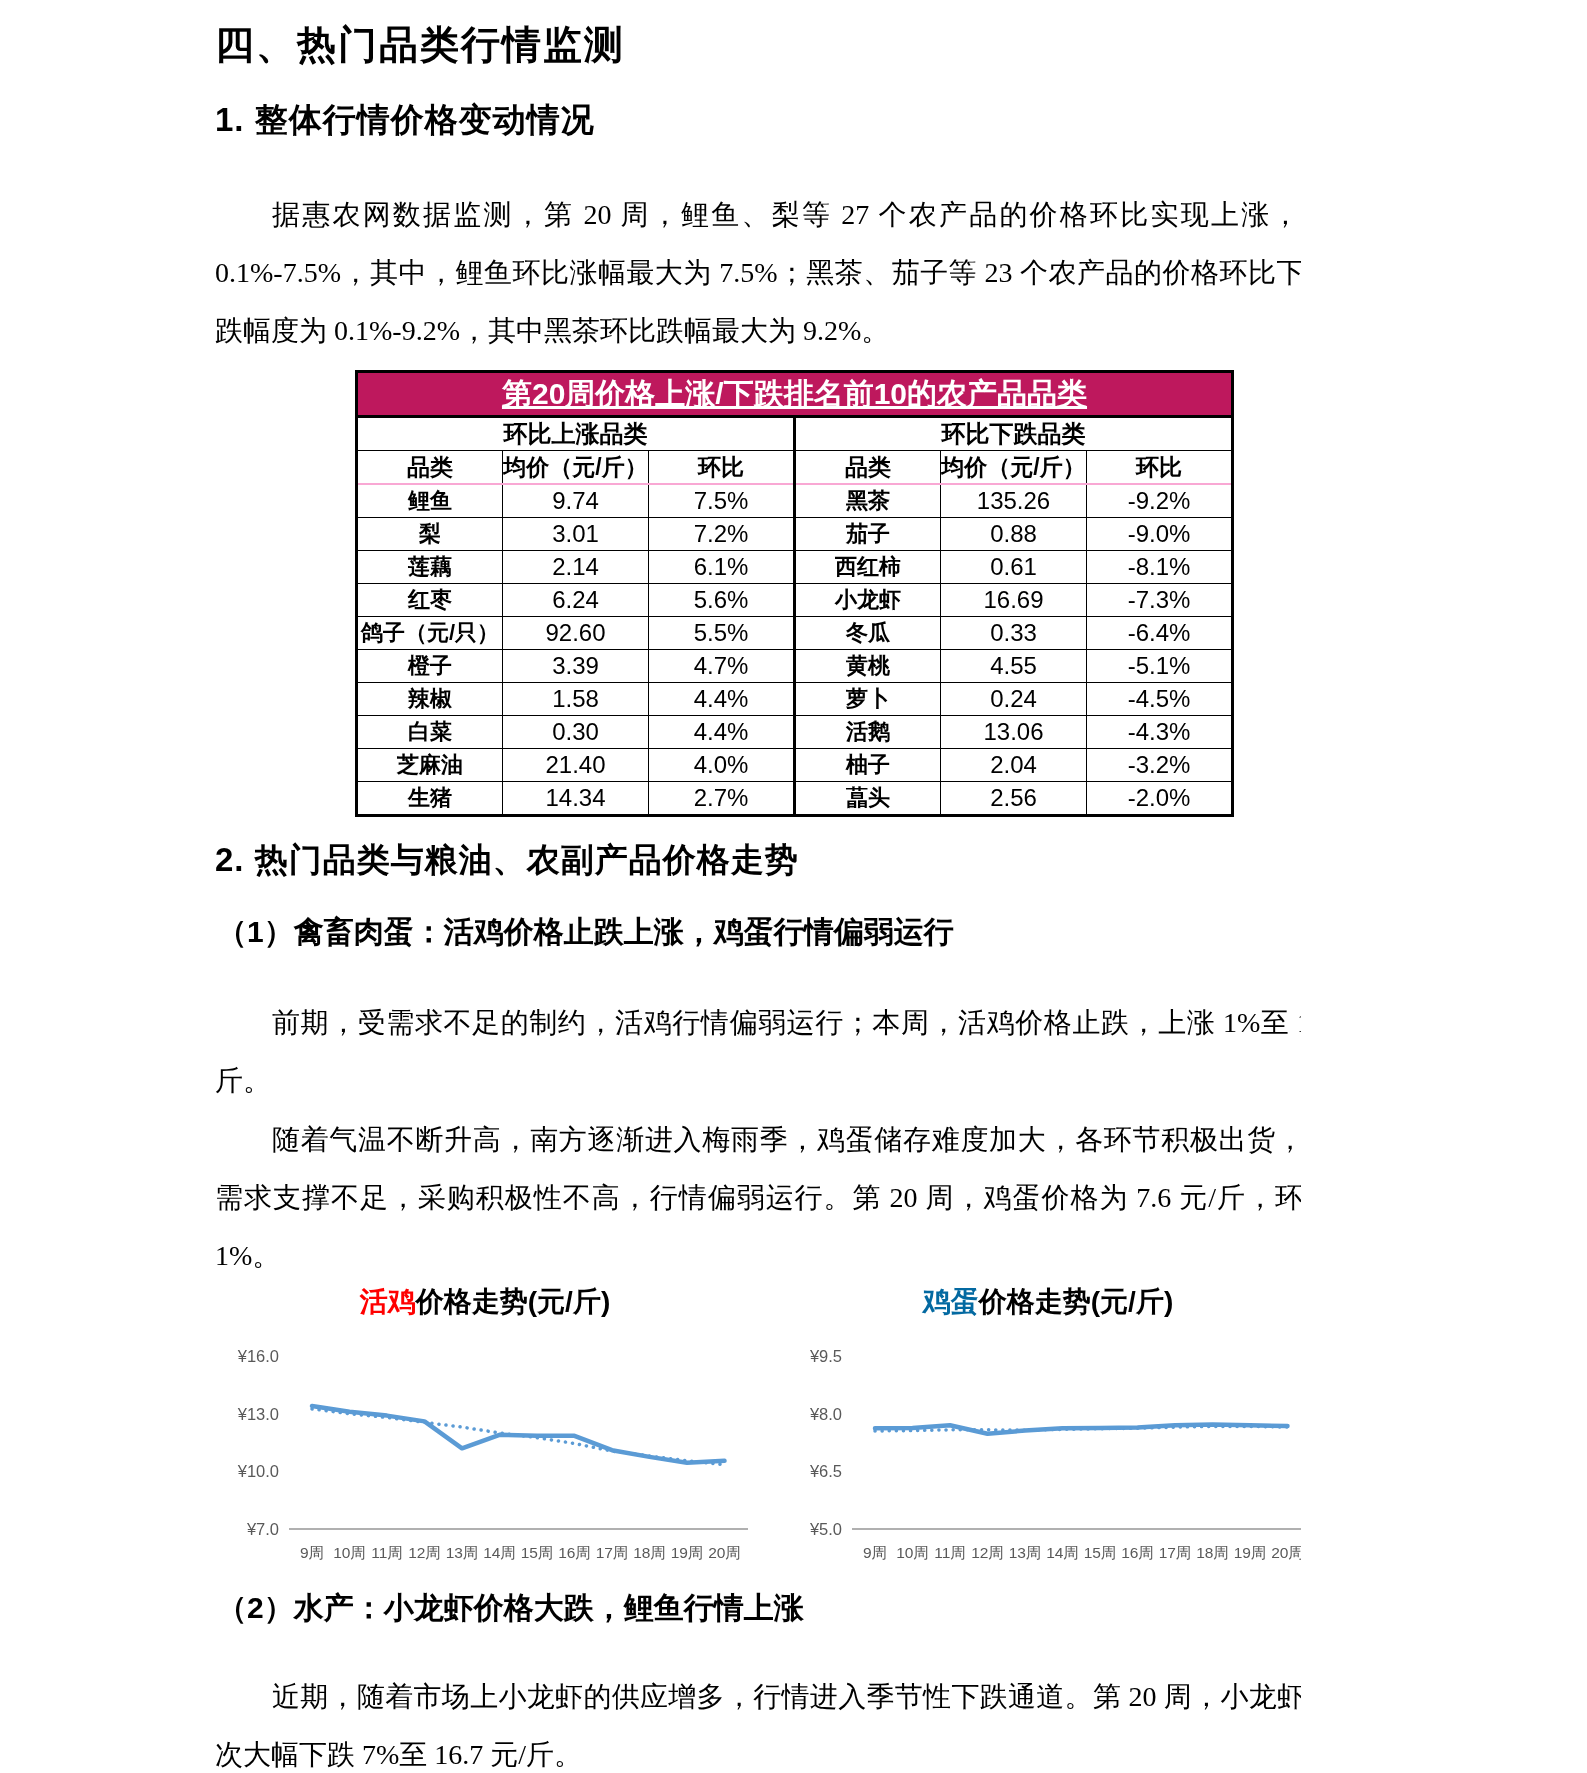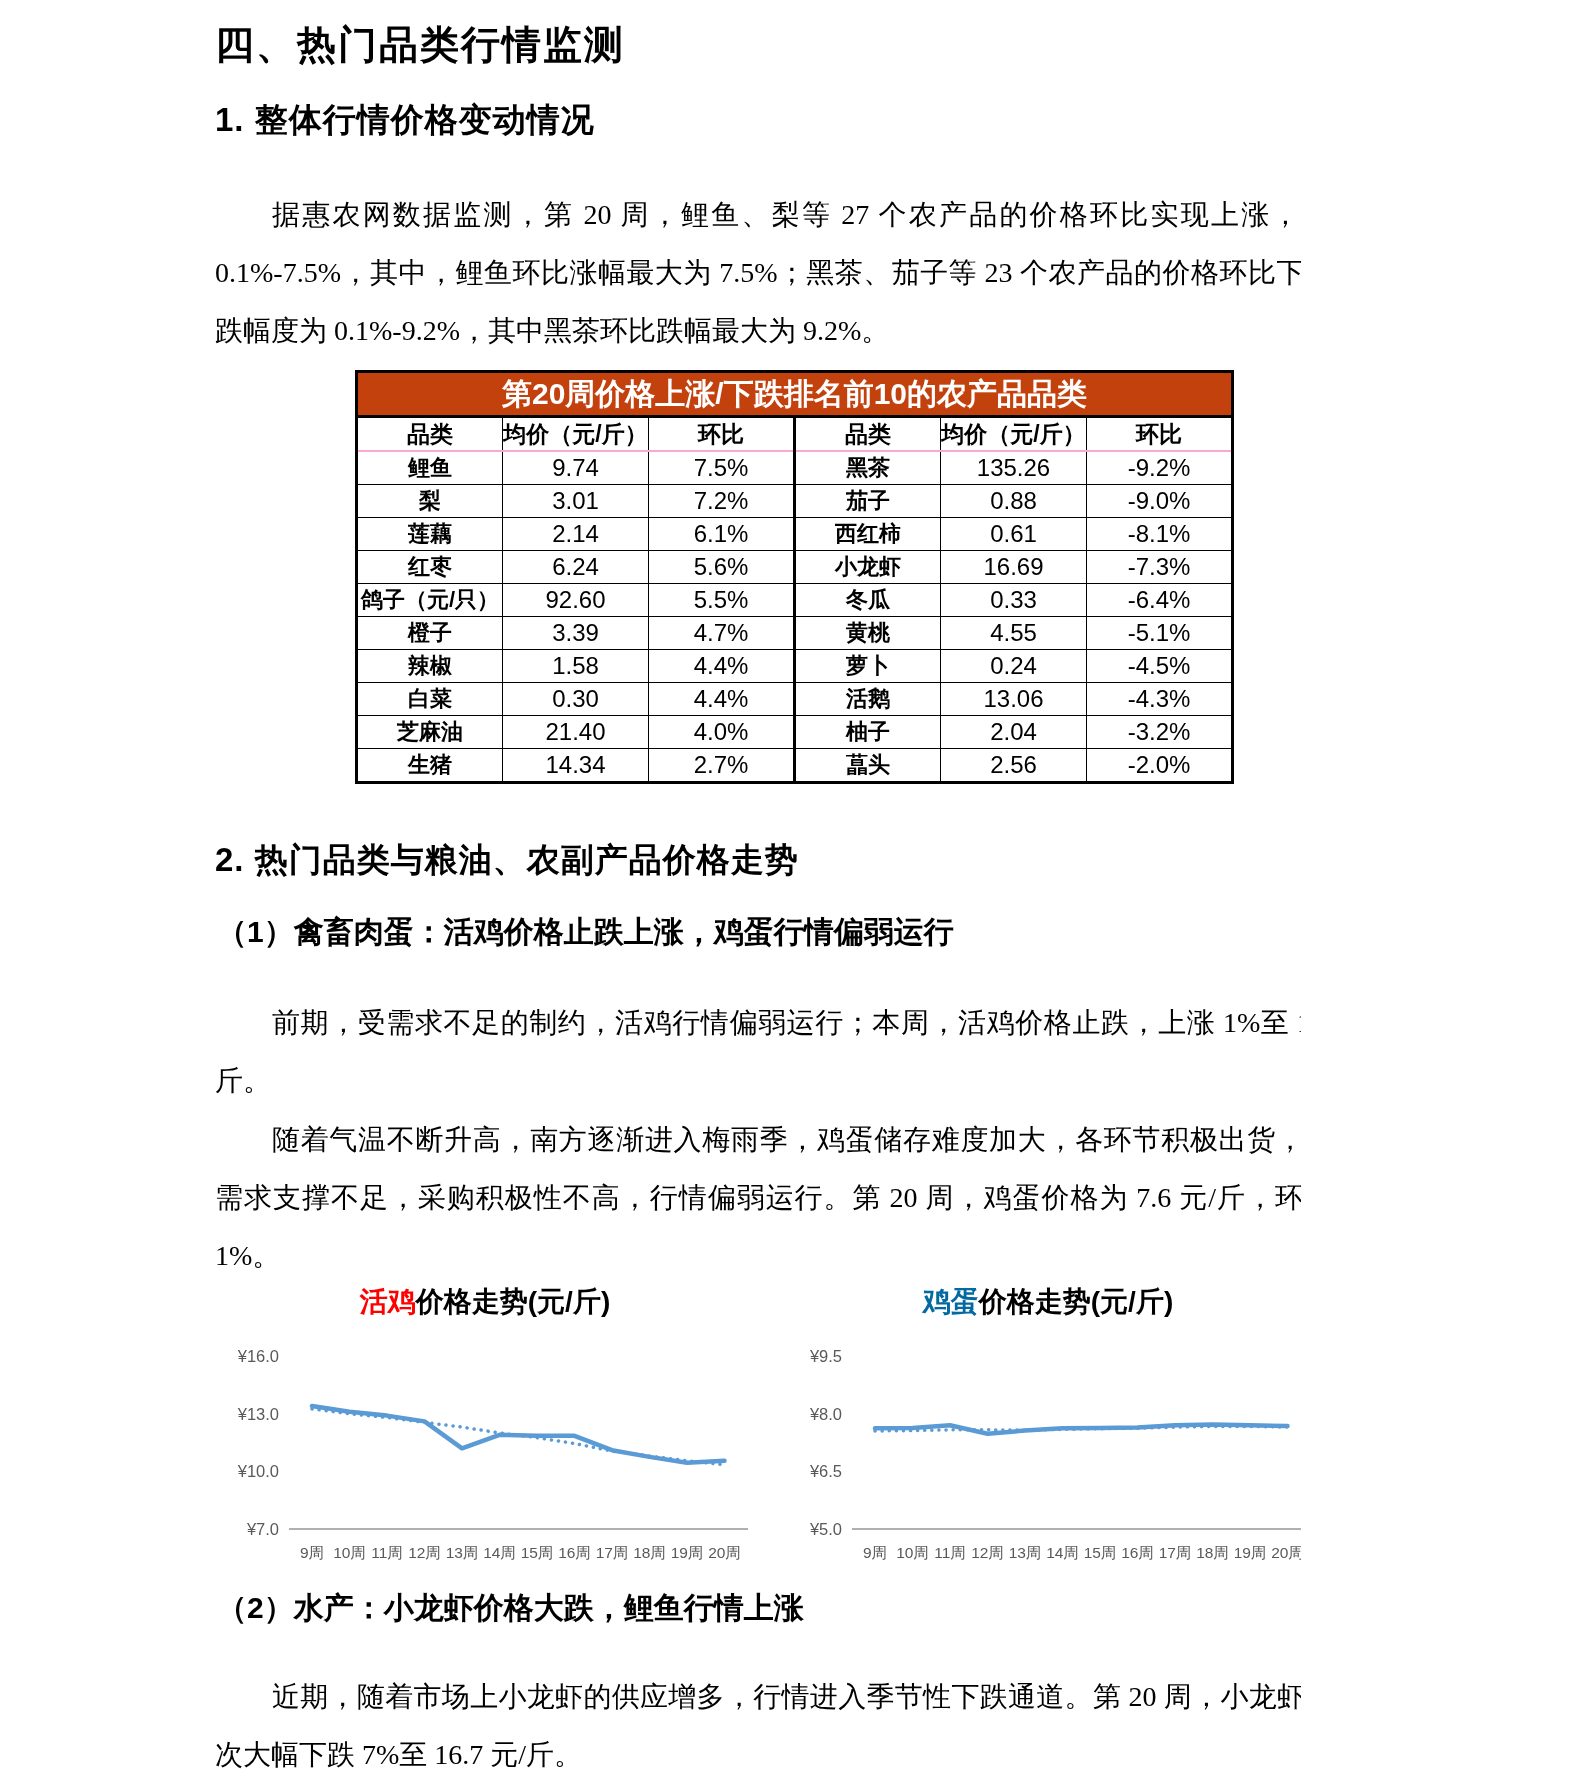--- a/index.html
+++ b/index.html
@@ -88,21 +88,25 @@
       <colgroup>
         <col>
           <col>
           <col>
           <col>
           <col>
           <col>
       </colgroup>
       <tbody id="price-table-body">
         <tr>
-          <td class="tbl-title" colspan="6" id="tbl-title-cell" style="background: #c2410c; color: rgb(255, 255, 255);">第20周价格上涨/下跌排名前10的农产品品类</td>
+          <td class="tbl-title" colspan="6" id="tbl-title-cell" style="background: #be185d; color: rgb(255, 255, 255); text-decoration: underline;">第20周价格上涨/下跌排名前10的农产品品类</td>
+        </tr>
+        <tr class="group-row">
+          <th colspan="3">环比上涨品类</th>
+          <th colspan="3" class="grp-div">环比下跌品类</th>
         </tr>
         <tr class="head-row">
           <th>品类</th>
           <th>均价（元/斤）</th>
           <th>环比</th>
           <th class="grp-div">品类</th>
           <th>均价（元/斤）</th>
           <th>环比</th>
         </tr>
       <tr class="data-row">

